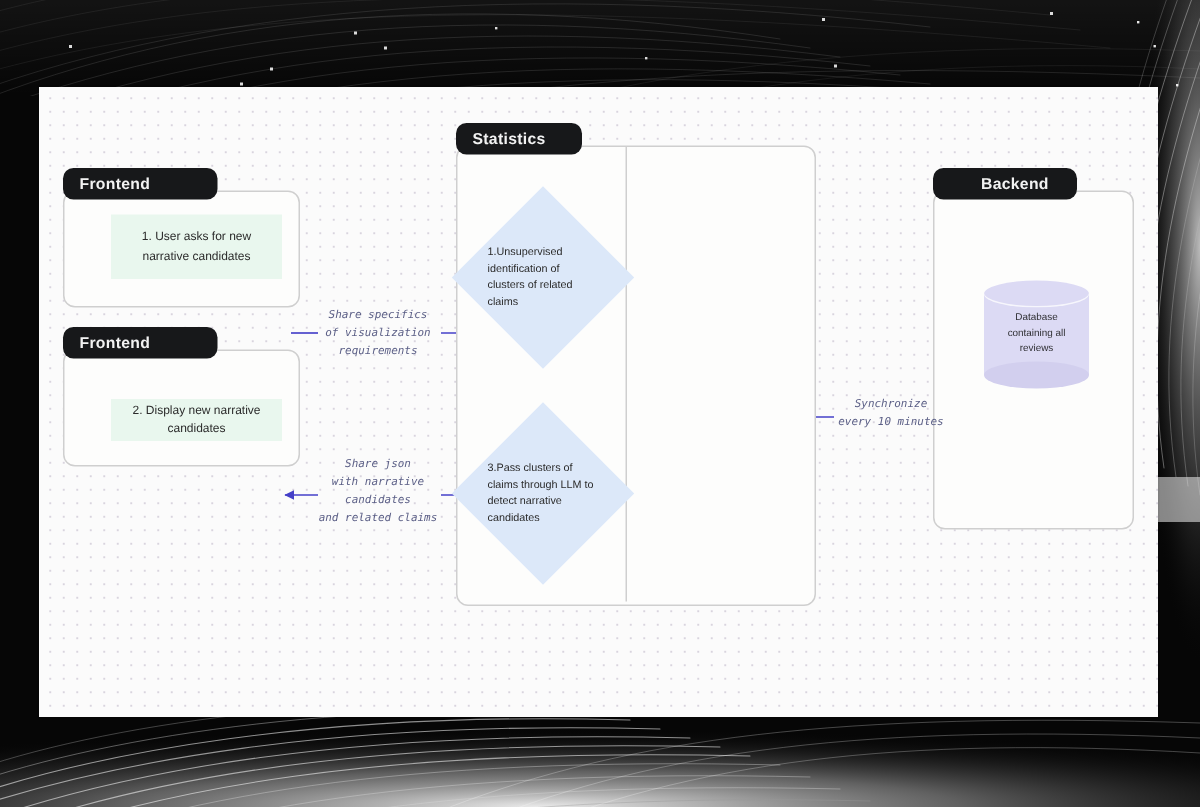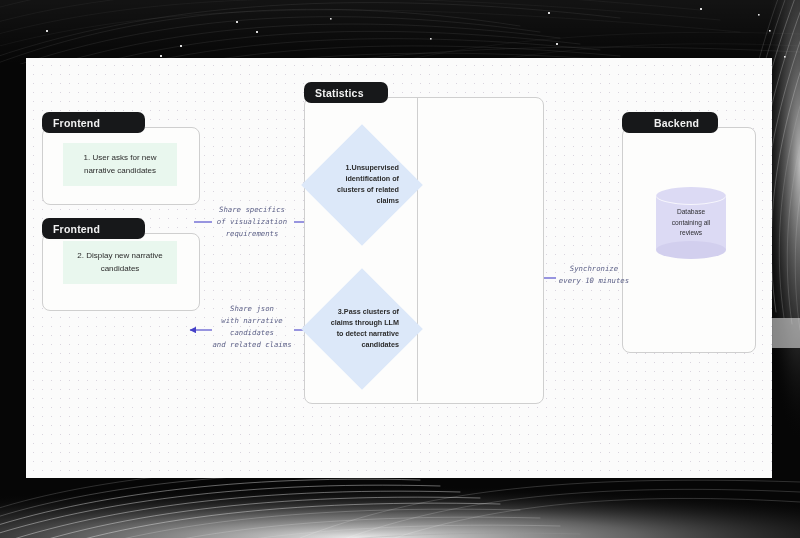--- a/index.html
+++ b/index.html
@@ -49,40 +49,41 @@
   
   .procbox{
     position:absolute;
     display:flex;align-items:center;justify-content:center;
     text-align:center;
     font-size:8px;line-height:1.55;
     color:#2b2b2b;
     box-sizing:border-box;
     padding:4px 8px;
     z-index:4;
+    margin-left:11px;
   }
   .mint{background:#e9f7ee;}
   .ice{background:#e7f0fd;}
 
   
   .diamond{
     position:absolute;z-index:4;
   }
   .diamond .shape{
     position:absolute;inset:0;
     background:#dce8f9;
     transform:rotate(45deg);
   }
   .diamond .dtext{
     position:absolute;inset:0;
     display:flex;align-items:center;justify-content:center;
-    text-align:right;
+    text-align:left;
     font-size:7.2px;line-height:1.5;
     color:#2b2b2b;
-    padding:0 6px;box-sizing:border-box;font-weight:bold;
+    padding:0 6px;box-sizing:border-box;
   }
 
   
   .cyl{position:absolute;z-index:4;}
   .cyl .body{
     position:absolute;left:0;right:0;top:9px;bottom:9px;
     background:#dcdaf4;
   }
   .cyl .top{
     position:absolute;left:0;right:0;top:0;height:18px;
@@ -273,21 +274,21 @@
 
   <div class="lane" style="left:16px;top:54px;width:156px;height:92px;">
     <div class="lane-tab" style="width:103px;height:21px;">Frontend</div>
     <div class="lane-body" style="left:0;top:15px;width:156px;height:76px;"></div>
     <div class="procbox mint" style="left:21px;top:31px;width:114px;height:43px;">1. User asks for new narrative candidates</div>
   </div>
 
   <div class="lane" style="left:16px;top:160px;width:156px;height:92px;">
     <div class="lane-tab" style="width:103px;height:21px;">Frontend</div>
     <div class="lane-body" style="left:0;top:15px;width:156px;height:76px;"></div>
-    <div class="procbox mint" style="left:21px;top:23px;width:114px;height:43px;">2. Display new narrative candidates</div>
+    <div class="procbox mint" style="left:21px;top:48px;width:114px;height:28px;">2. Display new narrative candidates</div>
   </div>
 
   <div class="lane" style="left:278px;top:24px;width:238px;height:320px;">
     <div class="lane-tab" style="width:84px;height:21px;">Statistics</div>
     <div class="lane-body" style="left:0;top:15px;width:238px;height:305px;"></div>
     <div class="lane-divider" style="left:113px;top:16px;height:303px;"></div>
 
     <div class="diamond" style="left:15px;top:60px;width:86px;height:86px;">
       <div class="shape"></div>
       <div class="dtext">1.Unsupervised identification of clusters of related claims</div>

